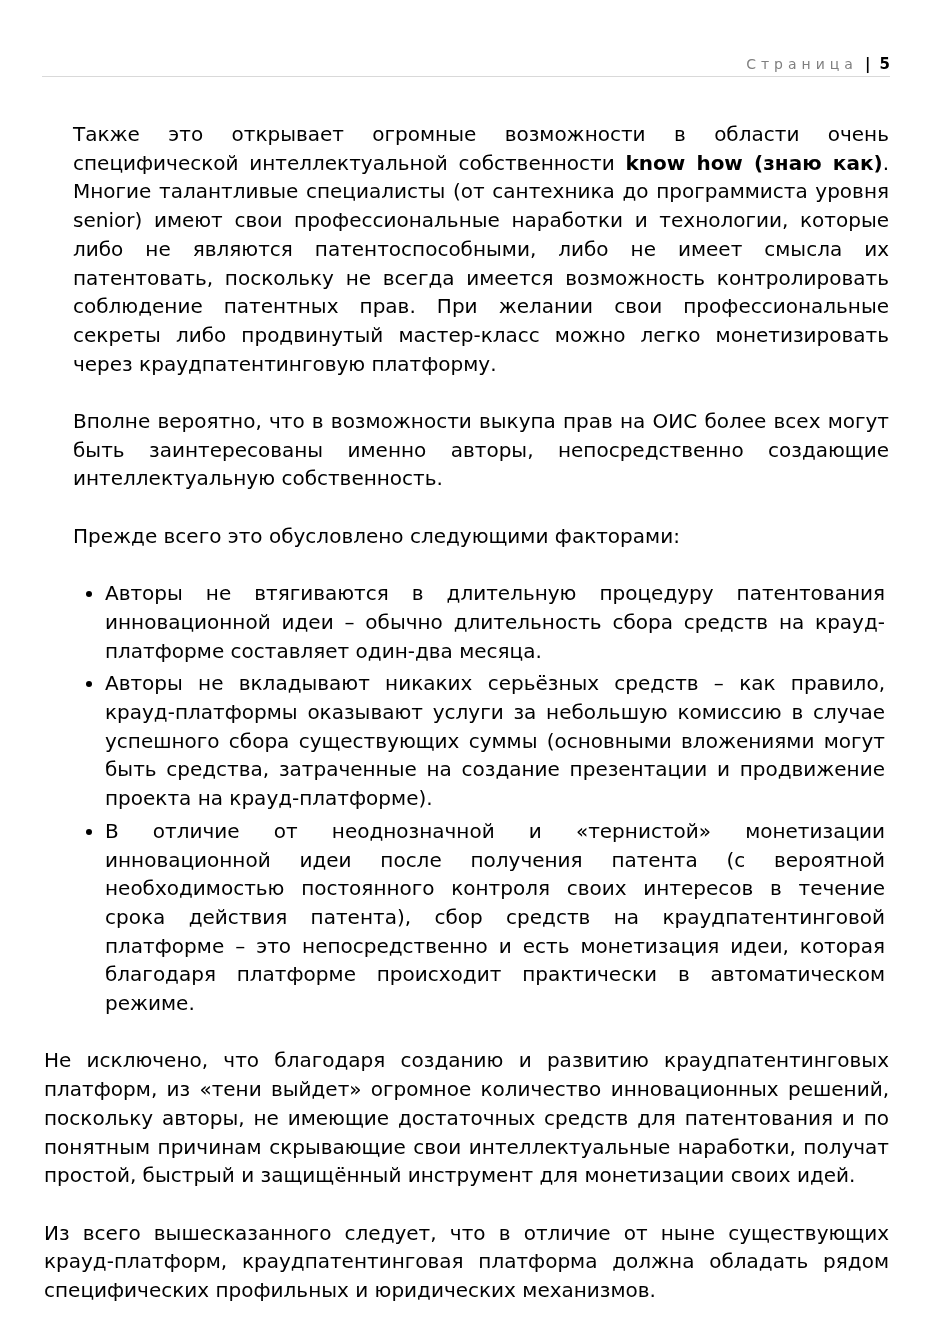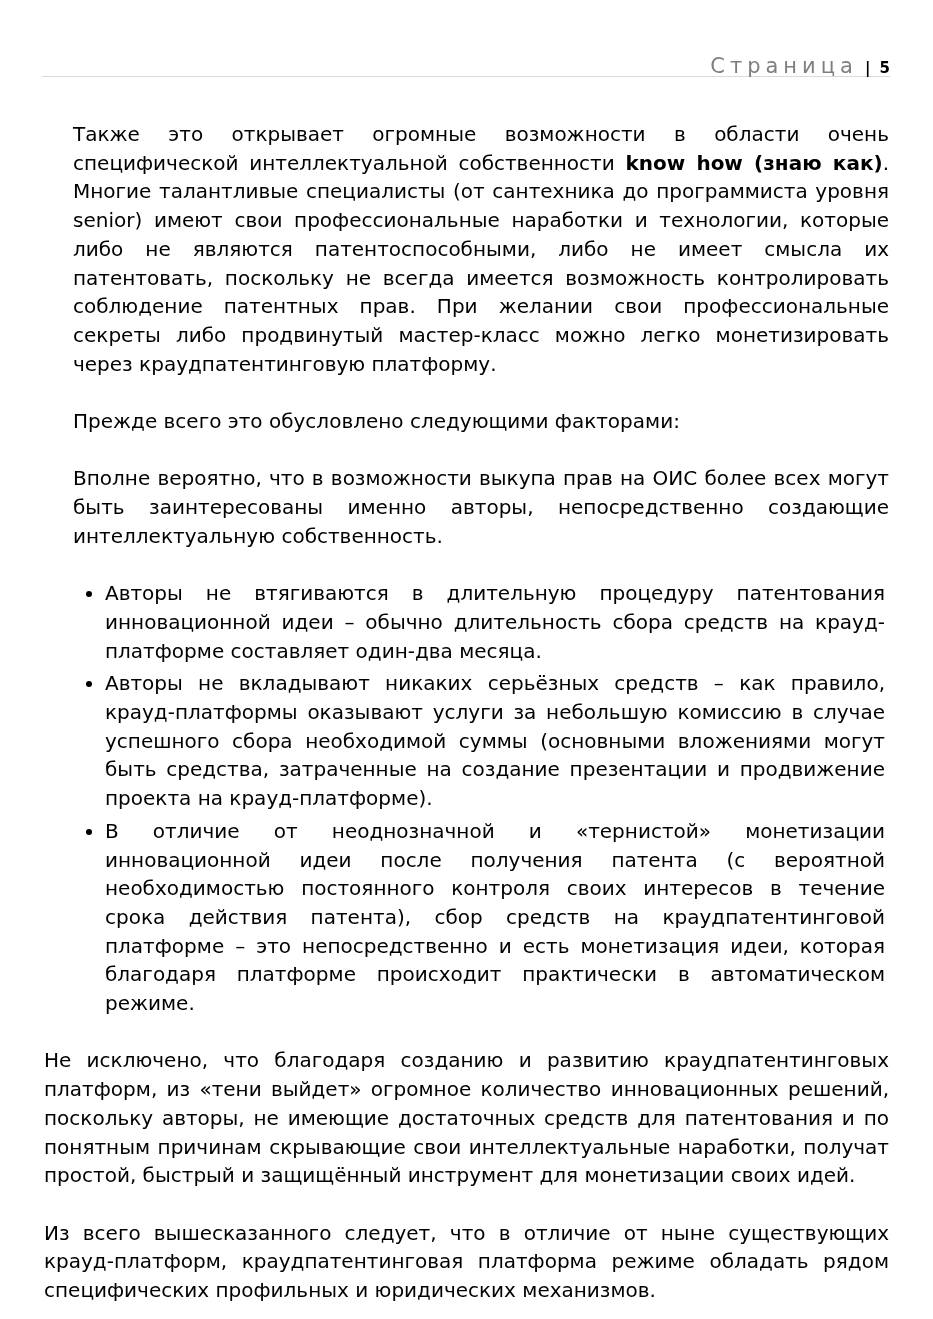--- a/index.html
+++ b/index.html
@@ -1,20 +1,20 @@
 <!DOCTYPE html>
 <html><head>
 <meta charset="utf-8">
 <style>
   html, body { margin: 0; padding: 0; background: #ffffff; }
   body { width: 933px; height: 1319px; position: relative; overflow: hidden;
          font-family: "DejaVu Sans", sans-serif; color: #000; }
   .header { position: absolute; top: 54px; left: 42px; width: 848px; height: 22px;
             border-bottom: 1px solid #d9d9d9; text-align: right; }
-  .header .label { font-size: 21px; letter-spacing: 5px; color: #7f7f7f; }
+  .header .label { font-size: 14px; letter-spacing: 5px; color: #7f7f7f; }
   .header .sep { font-size: 15px; font-weight: bold; color: #000; margin: 0 4px 0 2px; }
   .header .num { font-size: 15px; font-weight: bold; color: #000; }
   .content { position: absolute; top: 120px; left: 44px; width: 845px;
              font-size: 20px; line-height: 28.7px; text-align: justify; }
   p { margin: 0 0 28.7px 0; }
   p.ind { margin-left: 29px; }
   ul { margin: 0 0 28.7px 0; padding: 0 0 0 57px; }
   ul li { margin: 4px; padding: 0; }
   b { font-weight: bold; }
 </style>
@@ -22,22 +22,22 @@
 <body>
 
 <div class="header">
   <span class="label">Страница</span>
   <span class="sep">|</span>
   <span class="num">5</span>
 </div>
 
 <div class="content">
   <p class="ind"><span>Также это открывает огромные возможности в области очень специфической интеллектуальной собственности </span><b>know how (знаю как)</b><span>. Многие талантливые специалисты (от сантехника до программиста уровня senior) имеют свои профессиональные наработки и технологии, которые либо не являются патентоспособными, либо не имеет смысла их патентовать, поскольку не всегда имеется возможность контролировать соблюдение патентных прав. При желании свои профессиональные секреты либо продвинутый мастер-класс можно легко монетизировать через краудпатентинговую платформу.</span></p>
+  <p class="ind">Вполне вероятно, что в возможности выкупа прав на ОИС более всех могут быть заинтересованы именно авторы, непосредственно создающие интеллектуальную собственность.</p>
   <p class="ind">Прежде всего это обусловлено следующими факторами:</p>
-  <p class="ind">Вполне вероятно, что в возможности выкупа прав на ОИС более всех могут быть заинтересованы именно авторы, непосредственно создающие интеллектуальную собственность.</p>
   <ul>
     <li>Авторы не втягиваются в длительную процедуру патентования инновационной идеи – обычно длительность сбора средств на крауд-платформе составляет один-два месяца.</li>
-    <li>Авторы не вкладывают никаких серьёзных средств – как правило, крауд-платформы оказывают услуги за небольшую комиссию в случае успешного сбора необходимой суммы (основными вложениями могут быть средства, затраченные на создание презентации и продвижение проекта на крауд-платформе).</li>
+    <li>Авторы не вкладывают никаких серьёзных средств – как правило, крауд-платформы оказывают услуги за небольшую комиссию в случае успешного сбора существующих суммы (основными вложениями могут быть средства, затраченные на создание презентации и продвижение проекта на крауд-платформе).</li>
     <li>В отличие от неоднозначной и «тернистой» монетизации инновационной идеи после получения патента (с вероятной необходимостью постоянного контроля своих интересов в течение срока действия патента), сбор средств на краудпатентинговой платформе – это непосредственно и есть монетизация идеи, которая благодаря платформе происходит практически в автоматическом режиме.</li>
   </ul>
   <p>Не исключено, что благодаря созданию и развитию краудпатентинговых платформ, из «тени выйдет» огромное количество инновационных решений, поскольку авторы, не имеющие достаточных средств для патентования и по понятным причинам скрывающие свои интеллектуальные наработки, получат простой, быстрый и защищённый инструмент для монетизации своих идей.</p>
-  <p>Из всего вышесказанного следует, что в отличие от ныне существующих крауд-платформ, краудпатентинговая платформа режиме обладать рядом специфических профильных и юридических механизмов.</p>
+  <p>Из всего вышесказанного следует, что в отличие от ныне существующих крауд-платформ, краудпатентинговая платформа должна обладать рядом специфических профильных и юридических механизмов.</p>
 </div>
 
 </body></html>

